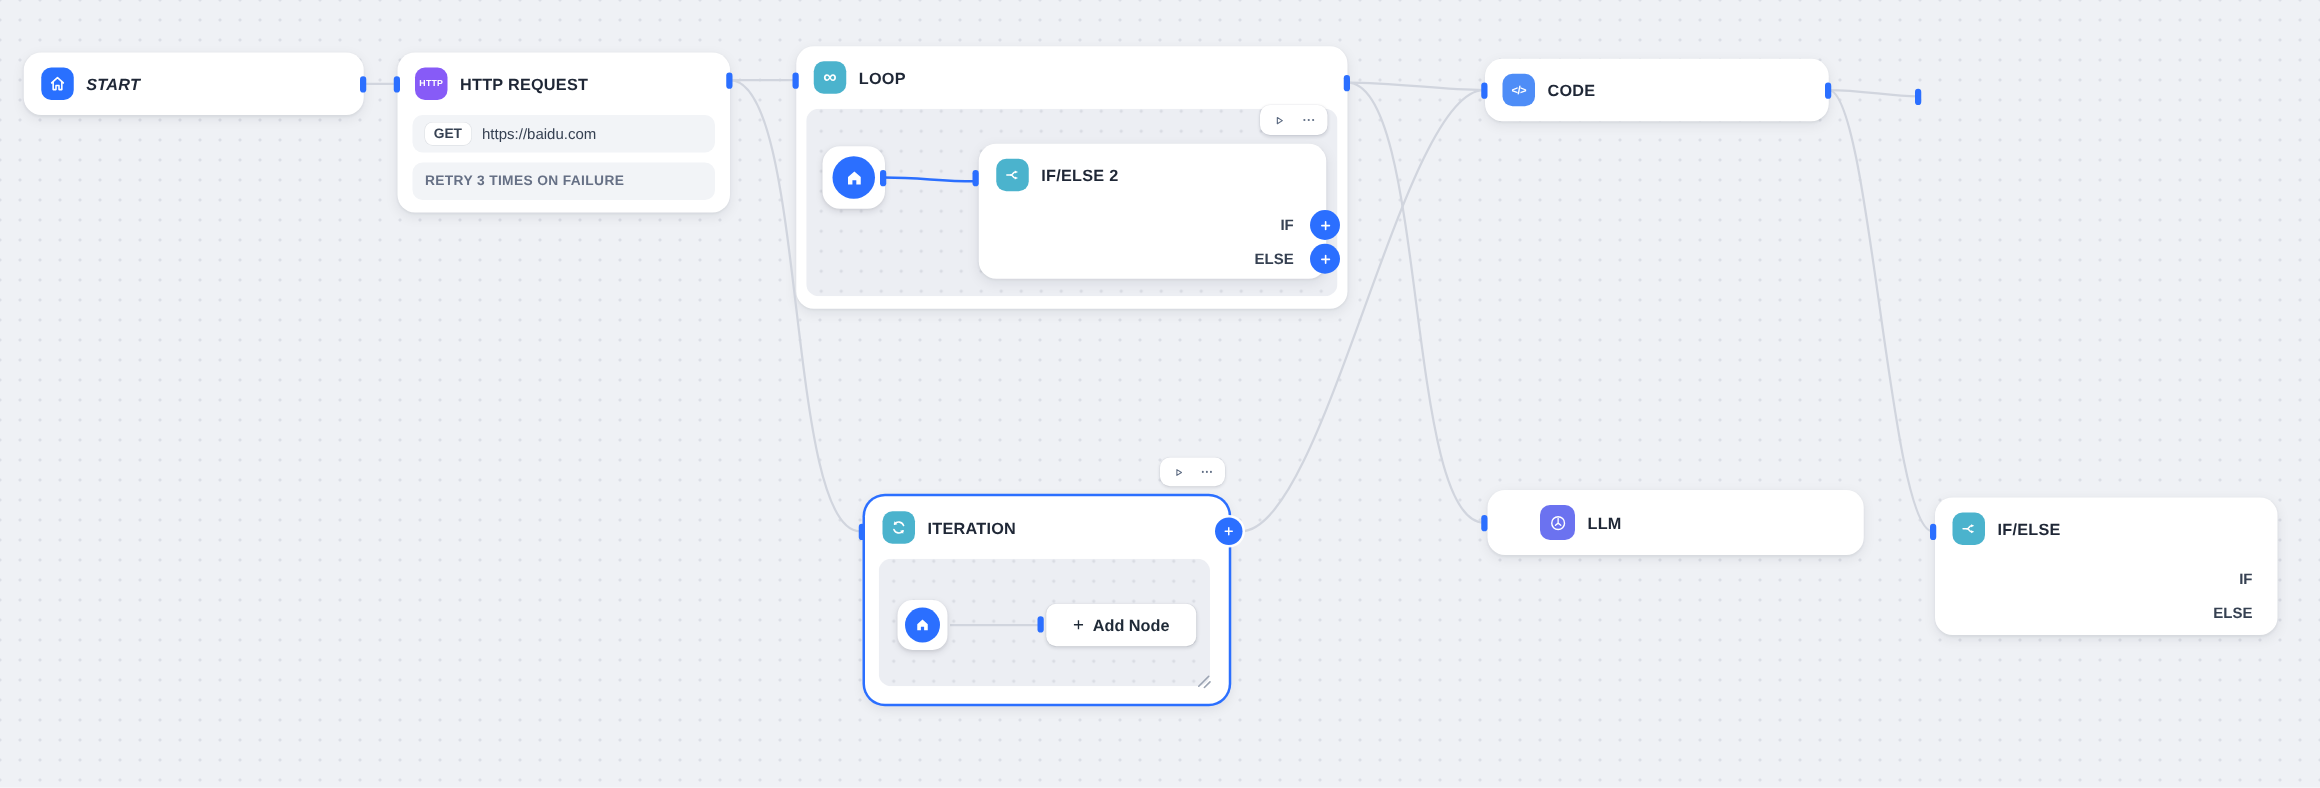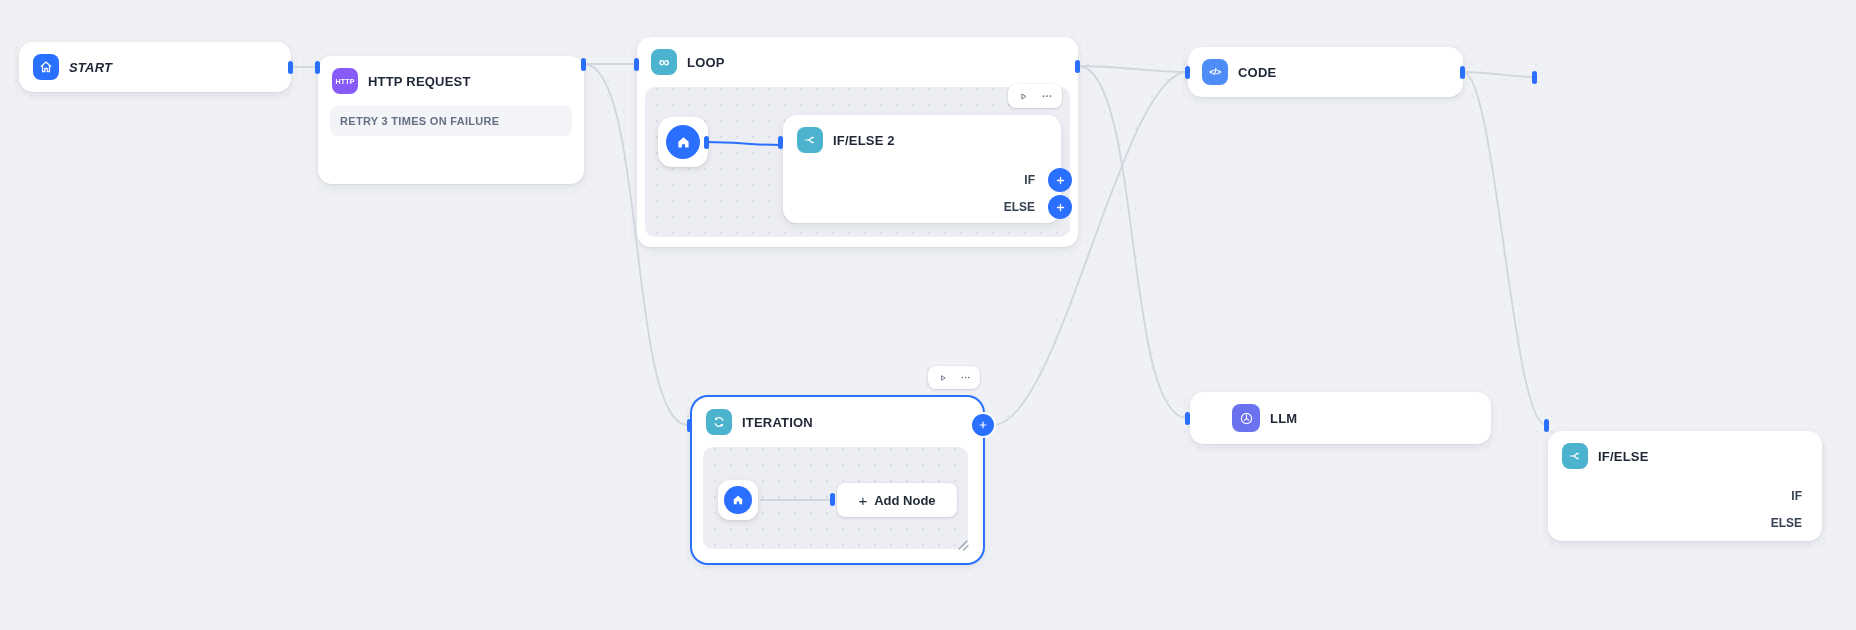--- a/index.html
+++ b/index.html
@@ -69,26 +69,30 @@
     <div class="node-header">
       <div class="icon-badge" style="background:#2970ff;">
         <svg width="16" height="16" viewBox="0 0 24 24">
             <path d="M5 11 L12 4.6 L19 11 M6.8 9.6 V19 H10.2 V14 H13.8 V19 H17.2 V9.6" fill="none" stroke="#fff" stroke-width="1.9" stroke-linecap="round" stroke-linejoin="round"></path>
           </svg>
       </div>
       <div class="node-title">START</div>
     </div>
   </div>
 
-  <div class="node" style="left:318px;top:56px;width:266px;height:128px;">
+  <div class="node" style="left:318px;top:42px;width:266px;height:128px;">
     <div class="node-header">
       <div class="icon-badge" style="background:#875bf7;">
         <span class="http-glyph">HTTP</span>
       </div>
       <div class="node-title">HTTP REQUEST</div>
+    </div>
+    <div class="http-row">
+      <span class="get-badge">GET</span>
+      <span class="url-text">https://baidu.com</span>
     </div>
     <div class="http-row">
       <span class="retry-text">RETRY 3 TIMES ON FAILURE</span>
     </div>
   </div>
 
   <div class="node" style="left:637px;top:37px;width:441px;height:210px;">
     <div class="node-header">
       <div class="icon-badge" style="background:#4bb3cd;">
         <span class="infinity-glyph">∞</span>
@@ -219,21 +223,21 @@
       <div class="icon-badge" style="background:#6b72f0;width:28px;height:28px;">
         <svg width="17" height="17" viewBox="0 0 24 24">
             <circle cx="12" cy="12" r="7.2" fill="none" stroke="#fff" stroke-width="1.6"></circle>
             <path d="M12 6.6 V12 M12 12 L9 14.4 M12 12 L15 14.4" fill="none" stroke="#fff" stroke-width="1.5" stroke-linecap="round"></path>
           </svg>
       </div>
       <div class="node-title">LLM</div>
     </div>
   </div>
 
-  <div class="node" style="left:1548px;top:398px;width:274px;height:110px;margin-top:33px;">
+  <div class="node" style="left:1548px;top:398px;width:274px;height:110px;">
     <div class="node-header">
       <div class="icon-badge" style="background:#4bb3cd;">
         <svg width="16" height="16" viewBox="0 0 24 24">
             <g fill="none" stroke="#fff" stroke-width="1.8" stroke-linecap="round">
               <path d="M5.2 12 H10"></path>
               <path d="M10 12 C12.6 12 12.6 8.4 15.2 8.4"></path>
               <path d="M10 12 C12.6 12 12.6 15.6 15.2 15.6"></path>
             </g>
             <path d="M14.8 6.6 L18.6 8.4 L14.8 10.2 Z" fill="#fff"></path>
             <path d="M14.8 13.8 L18.6 15.6 L14.8 17.4 Z" fill="#fff"></path>

